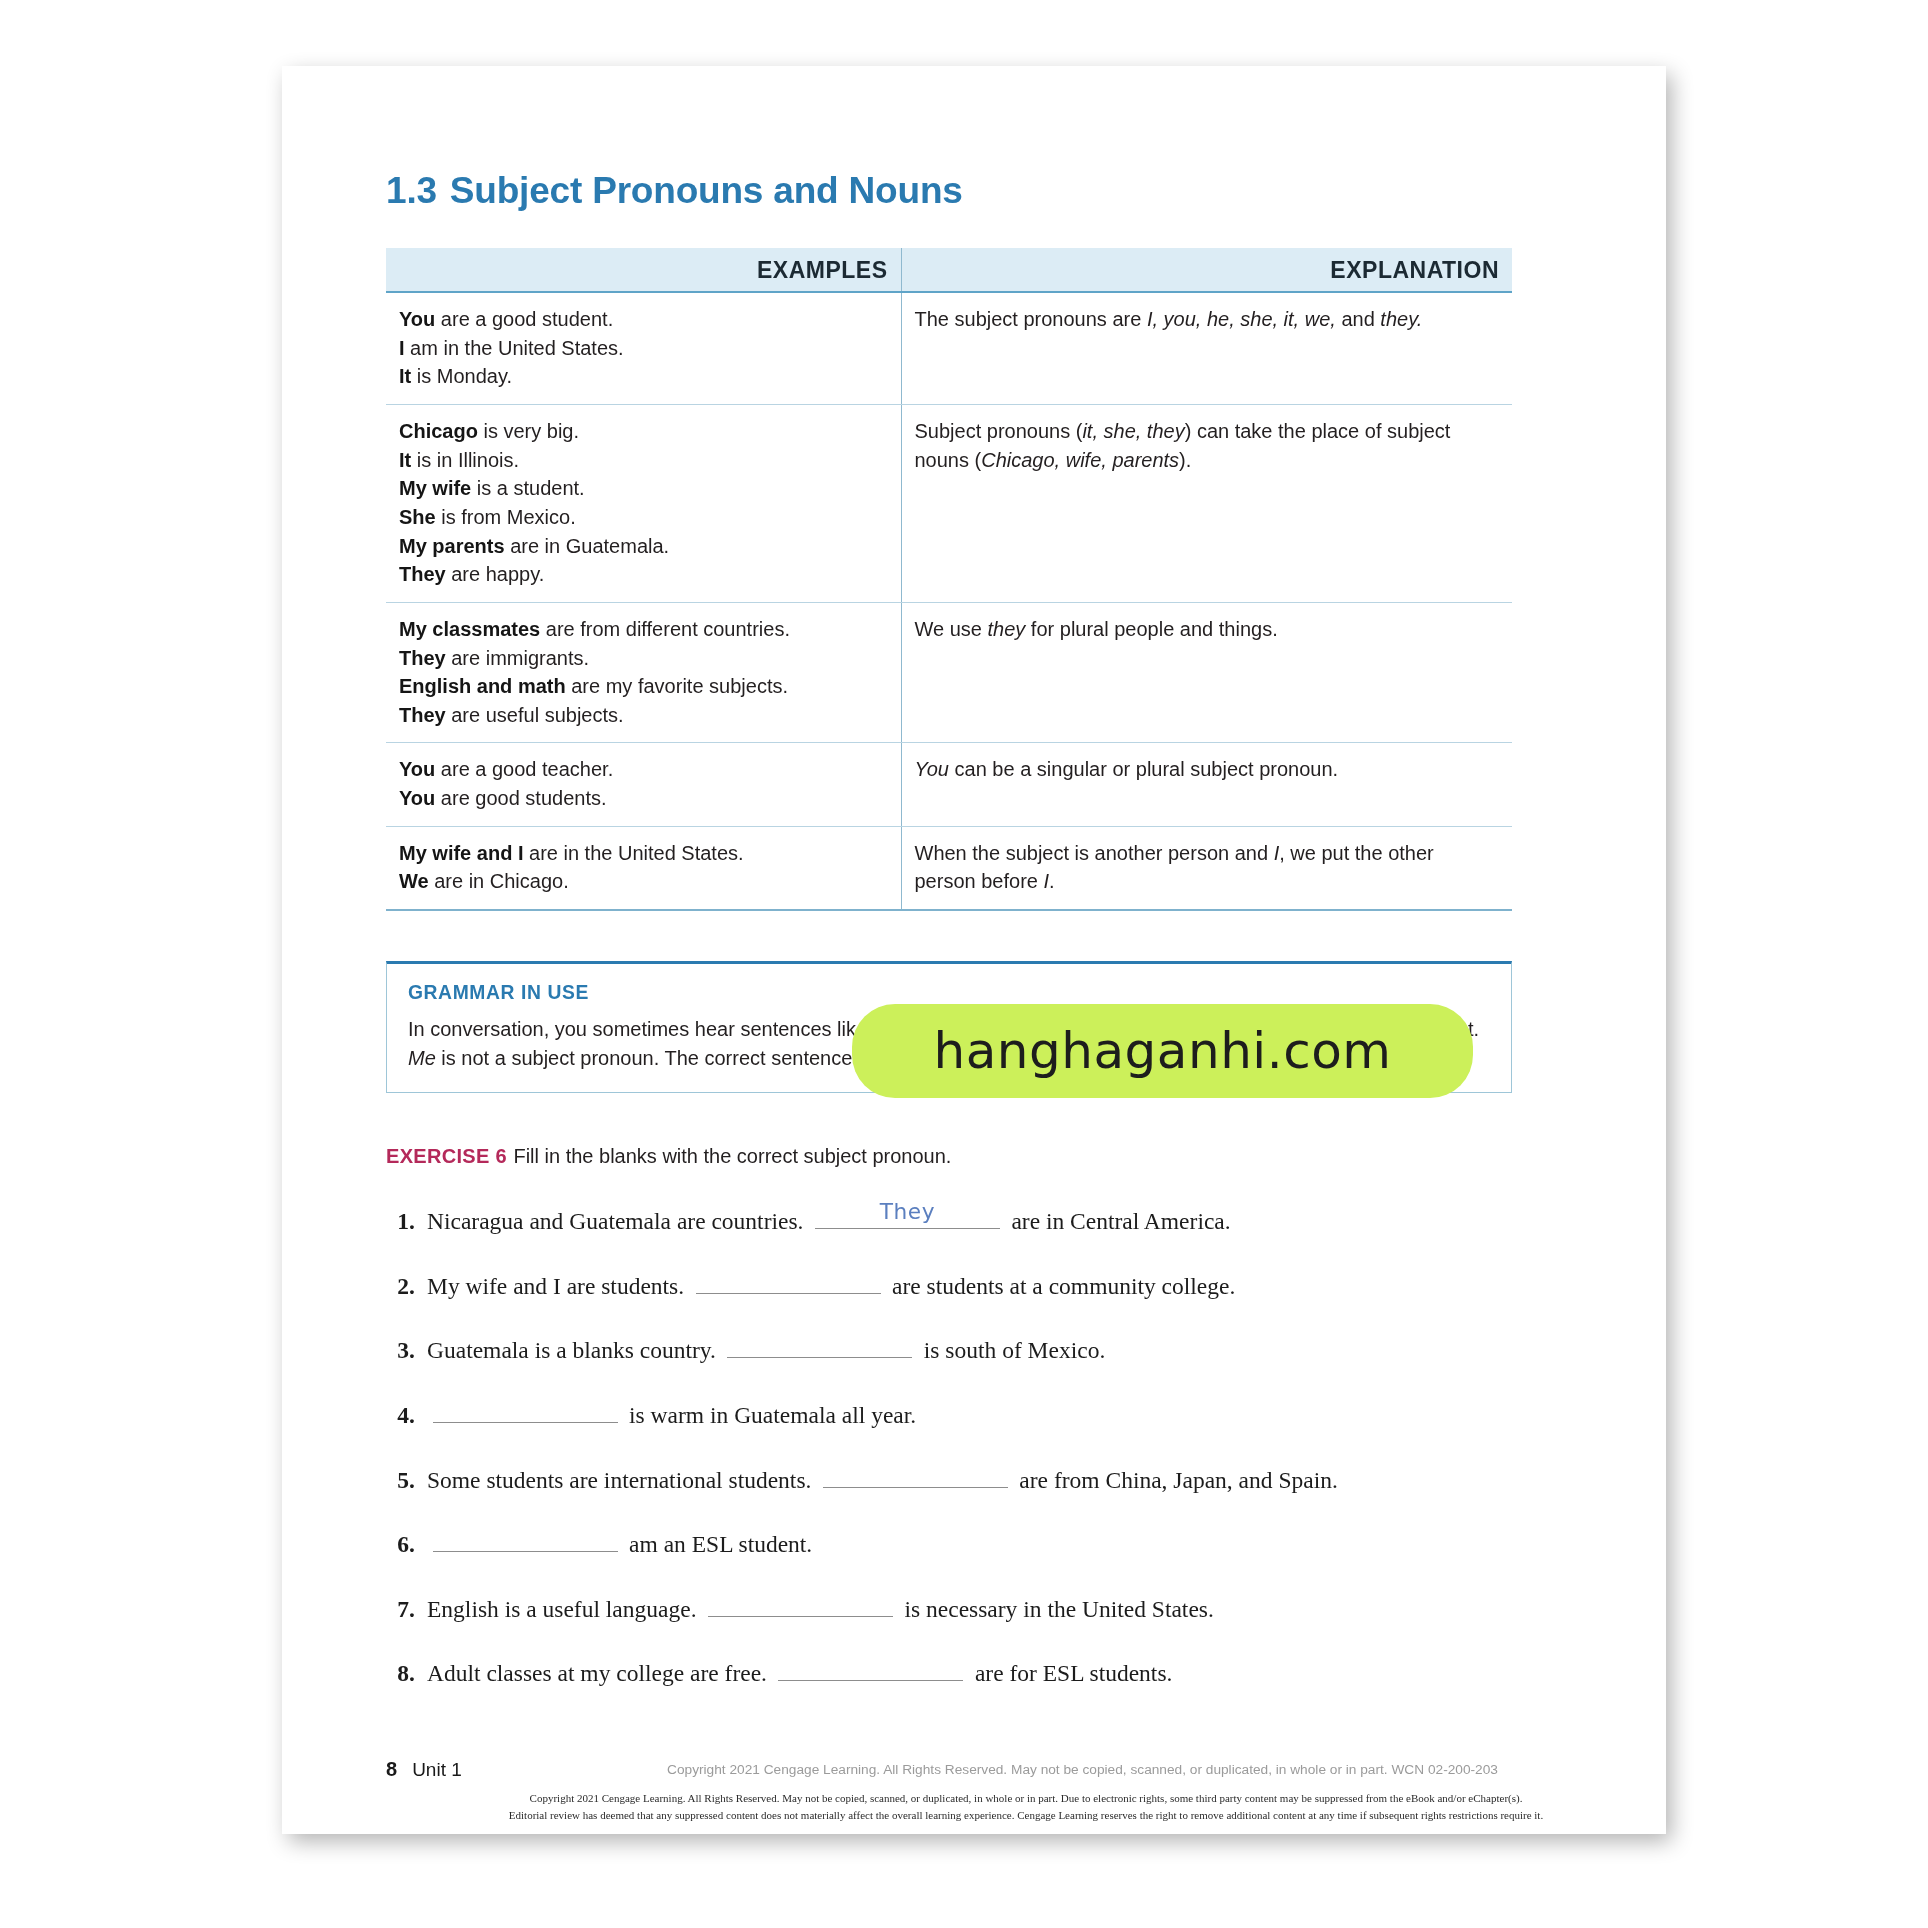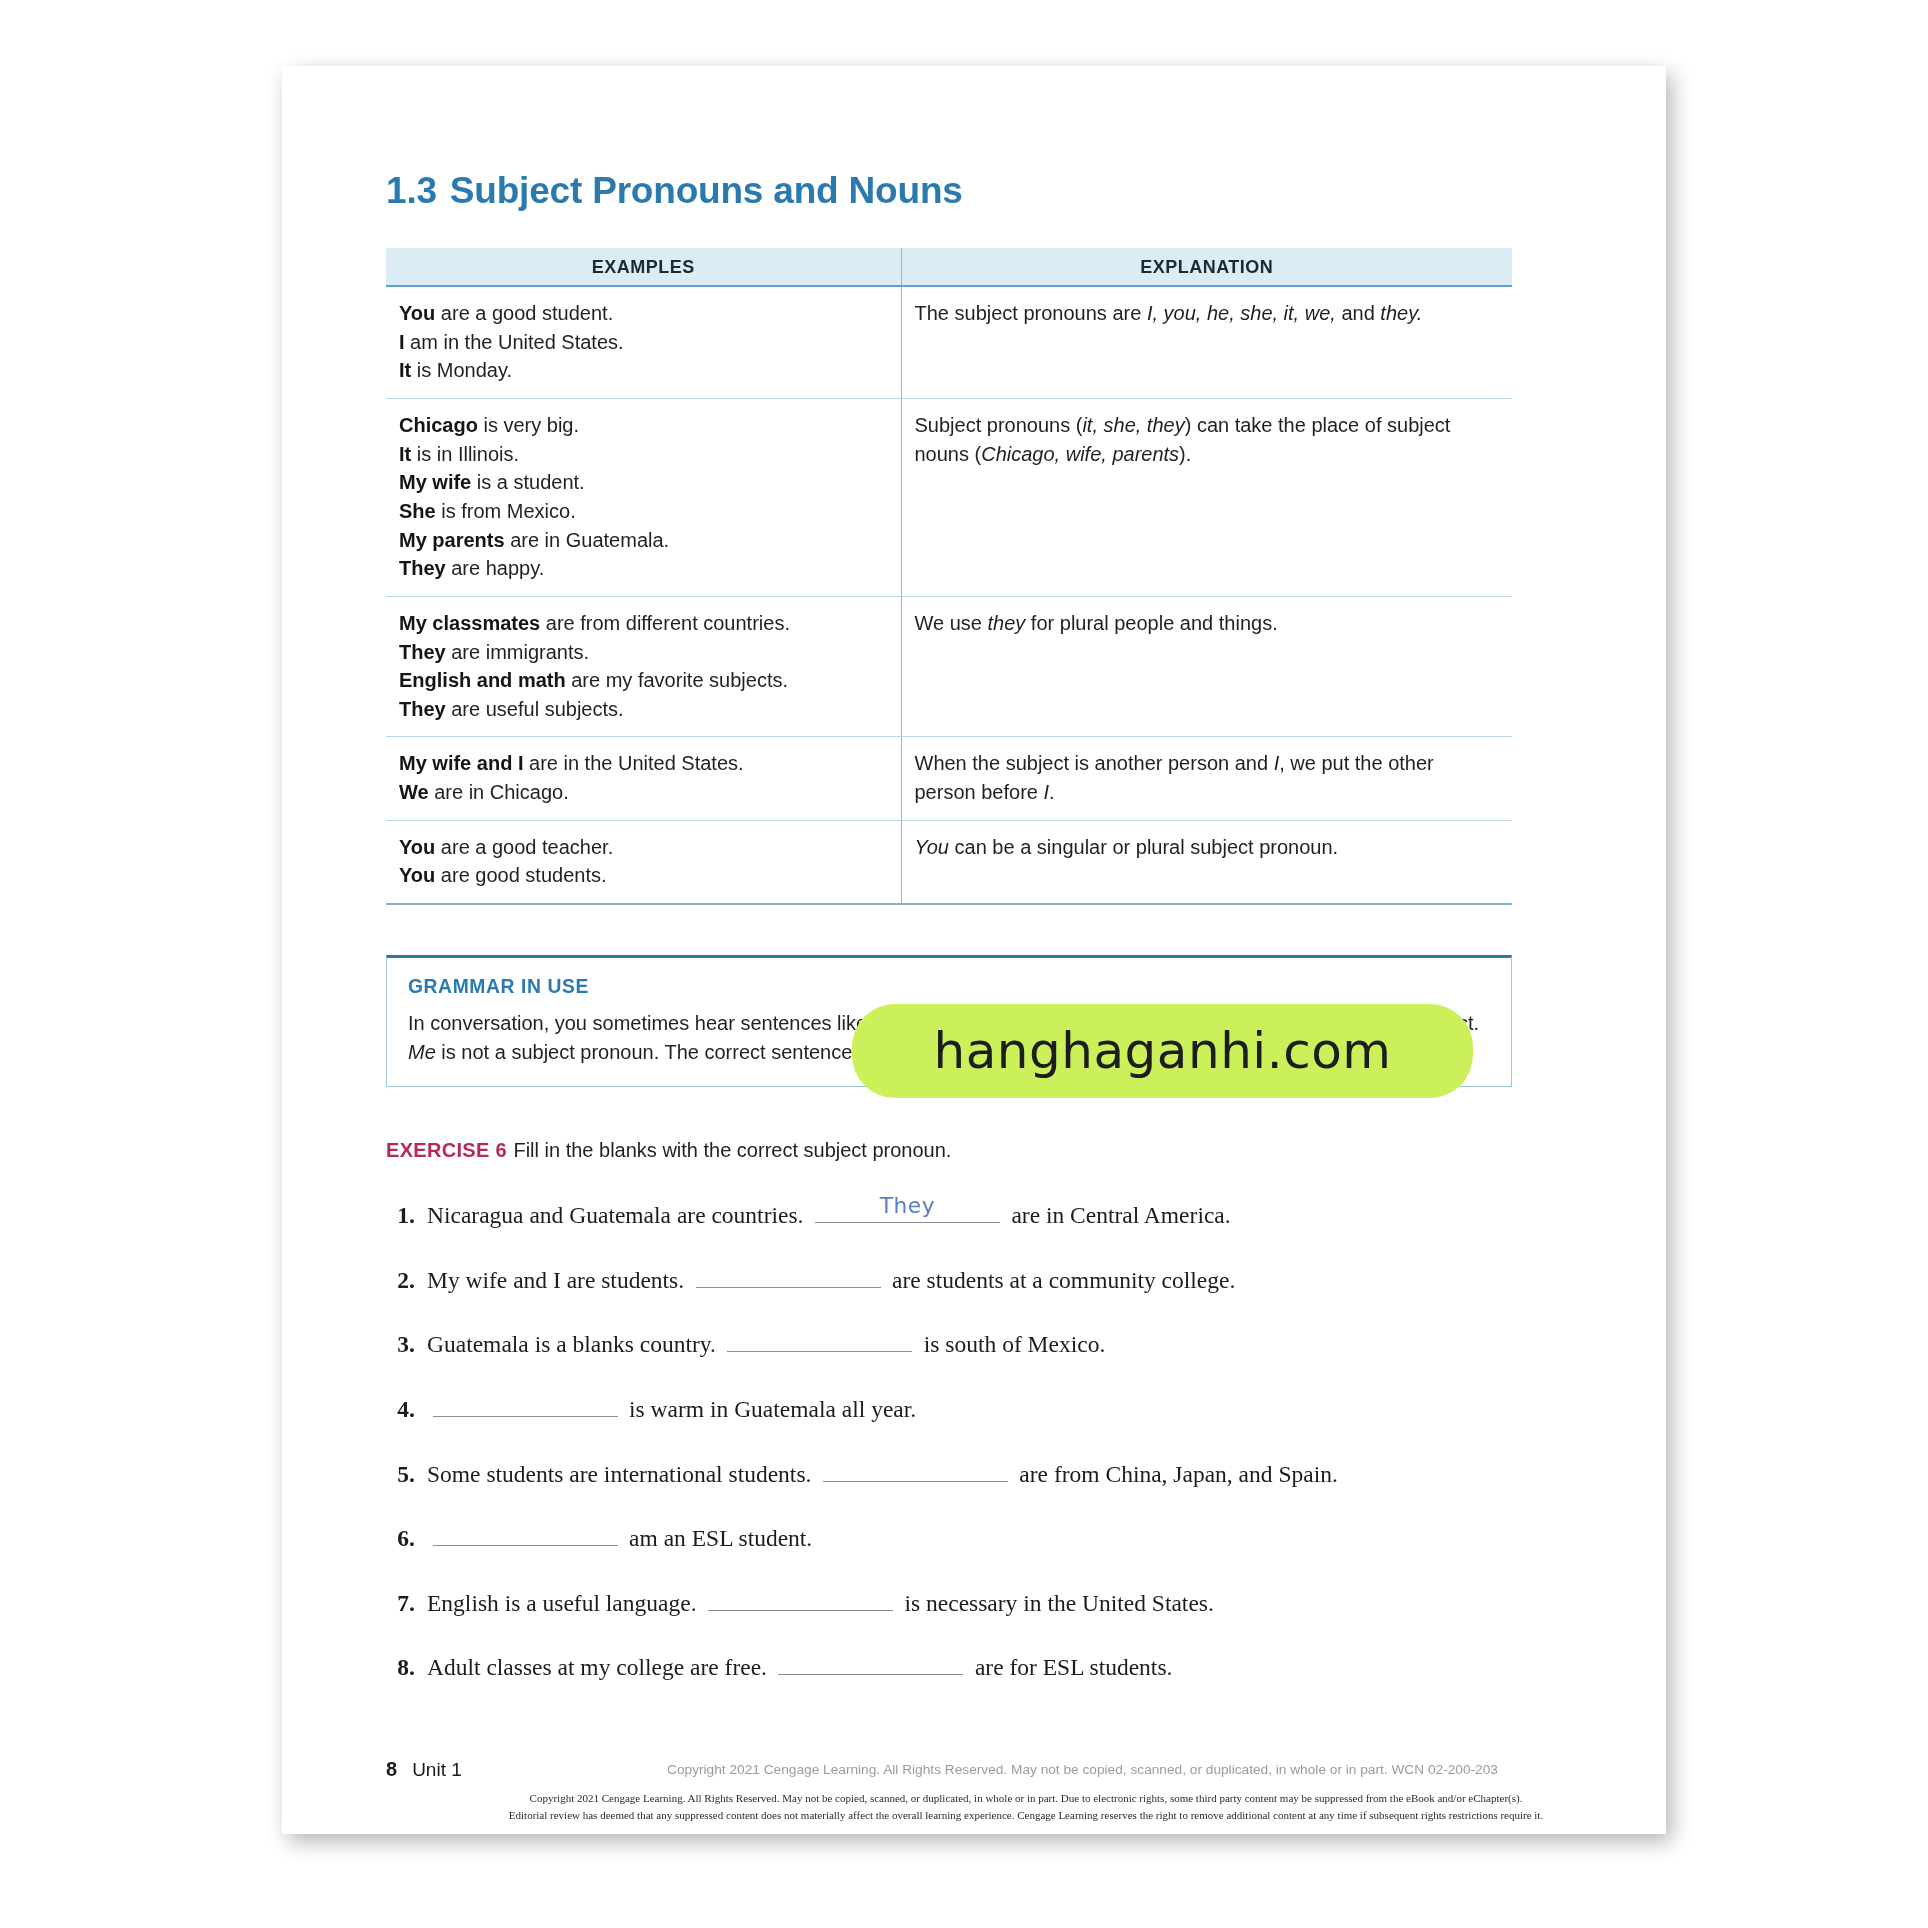--- a/index.html
+++ b/index.html
@@ -55,24 +55,24 @@
     width: 1126px;
     border-collapse: collapse;
     table-layout: fixed;
   }
   .grammar-table col.c1 { width: 515px; }
   .grammar-table col.c2 { width: 611px; }
 
   .grammar-table thead th {
     background: #dcecf5;
     color: #1c2a33;
-    font-size: 18px;
+    font-size: 23px;
     font-weight: bold;
     letter-spacing: 0.5px;
-    text-align: center;
+    text-align: right;
     padding: 8.5px 13px 7.5px 13px;
     border-bottom: 2.1px solid #5fa4c8;
     vertical-align: middle;
   }
   .grammar-table thead th.c2head {
     border-left: 1.2px solid #8fb9cf;
   }
 
   .grammar-table tbody td {
     vertical-align: top;
@@ -283,31 +283,31 @@
               <td class="ex">
                 <div><b>My classmates</b> are from different countries.</div>
                 <div><b>They</b> are immigrants.</div>
                 <div><b>English and math</b> are my favorite subjects.</div>
                 <div><b>They</b> are useful subjects.</div>
               </td>
               <td class="expl">We use <i>they</i> for plural people and things.</td>
             </tr>
             <tr>
               <td class="ex">
+                <div><b>You</b> are a good teacher.</div>
+                <div><b>You</b> are good students.</div>
+              </td>
+              <td class="expl"><i>You</i> can be a singular or plural subject pronoun.</td>
+            </tr>
+            <tr>
+              <td class="ex">
                 <div><b>My wife and I</b> are in the United States.</div>
                 <div><b>We</b> are in Chicago.</div>
               </td>
               <td class="expl">When the subject is another person and <i>I</i>, we put the other person before <i>I</i>.</td>
-            </tr>
-            <tr>
-              <td class="ex">
-                <div><b>You</b> are a good teacher.</div>
-                <div><b>You</b> are good students.</div>
-              </td>
-              <td class="expl"><i>You</i> can be a singular or plural subject pronoun.</td>
             </tr>
           </tbody>
       </table>
 
       <div class="giu-box">
         <div class="giu-title">GRAMMAR IN USE</div>
         <div class="giu-body" id="giu-body">In conversation, you sometimes hear sentences like “Me and my friend are from Mexico.” This is common but not correct. <i>Me</i> is not a subject pronoun. The correct sentence is “My friend and I are from Mexico.”</div>
       </div>
 
       <div class="exercise-head">

